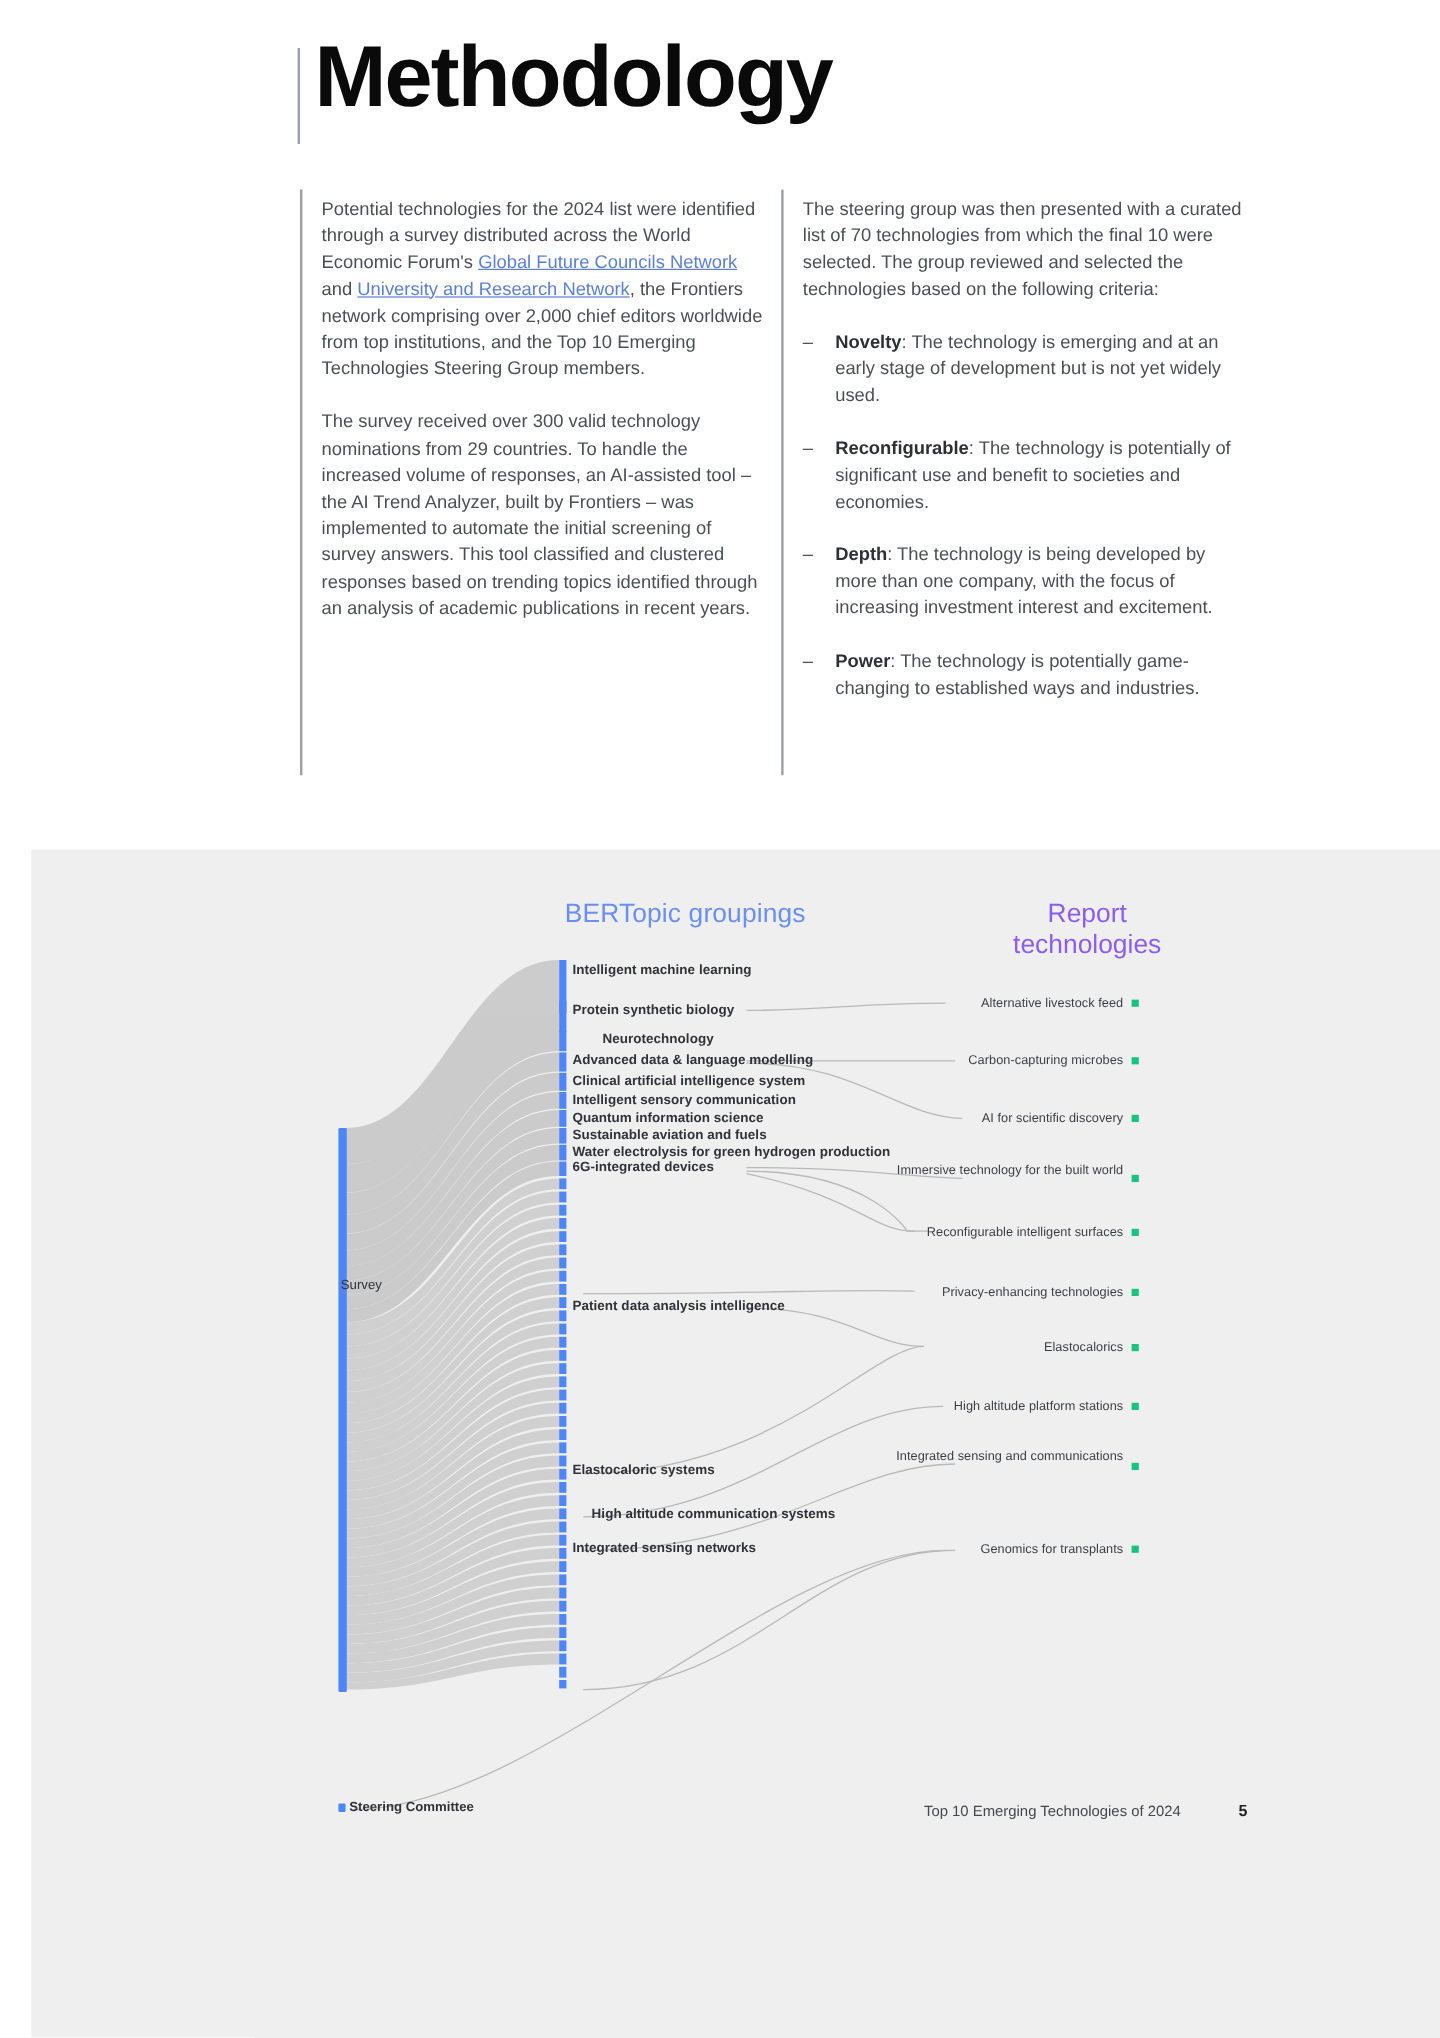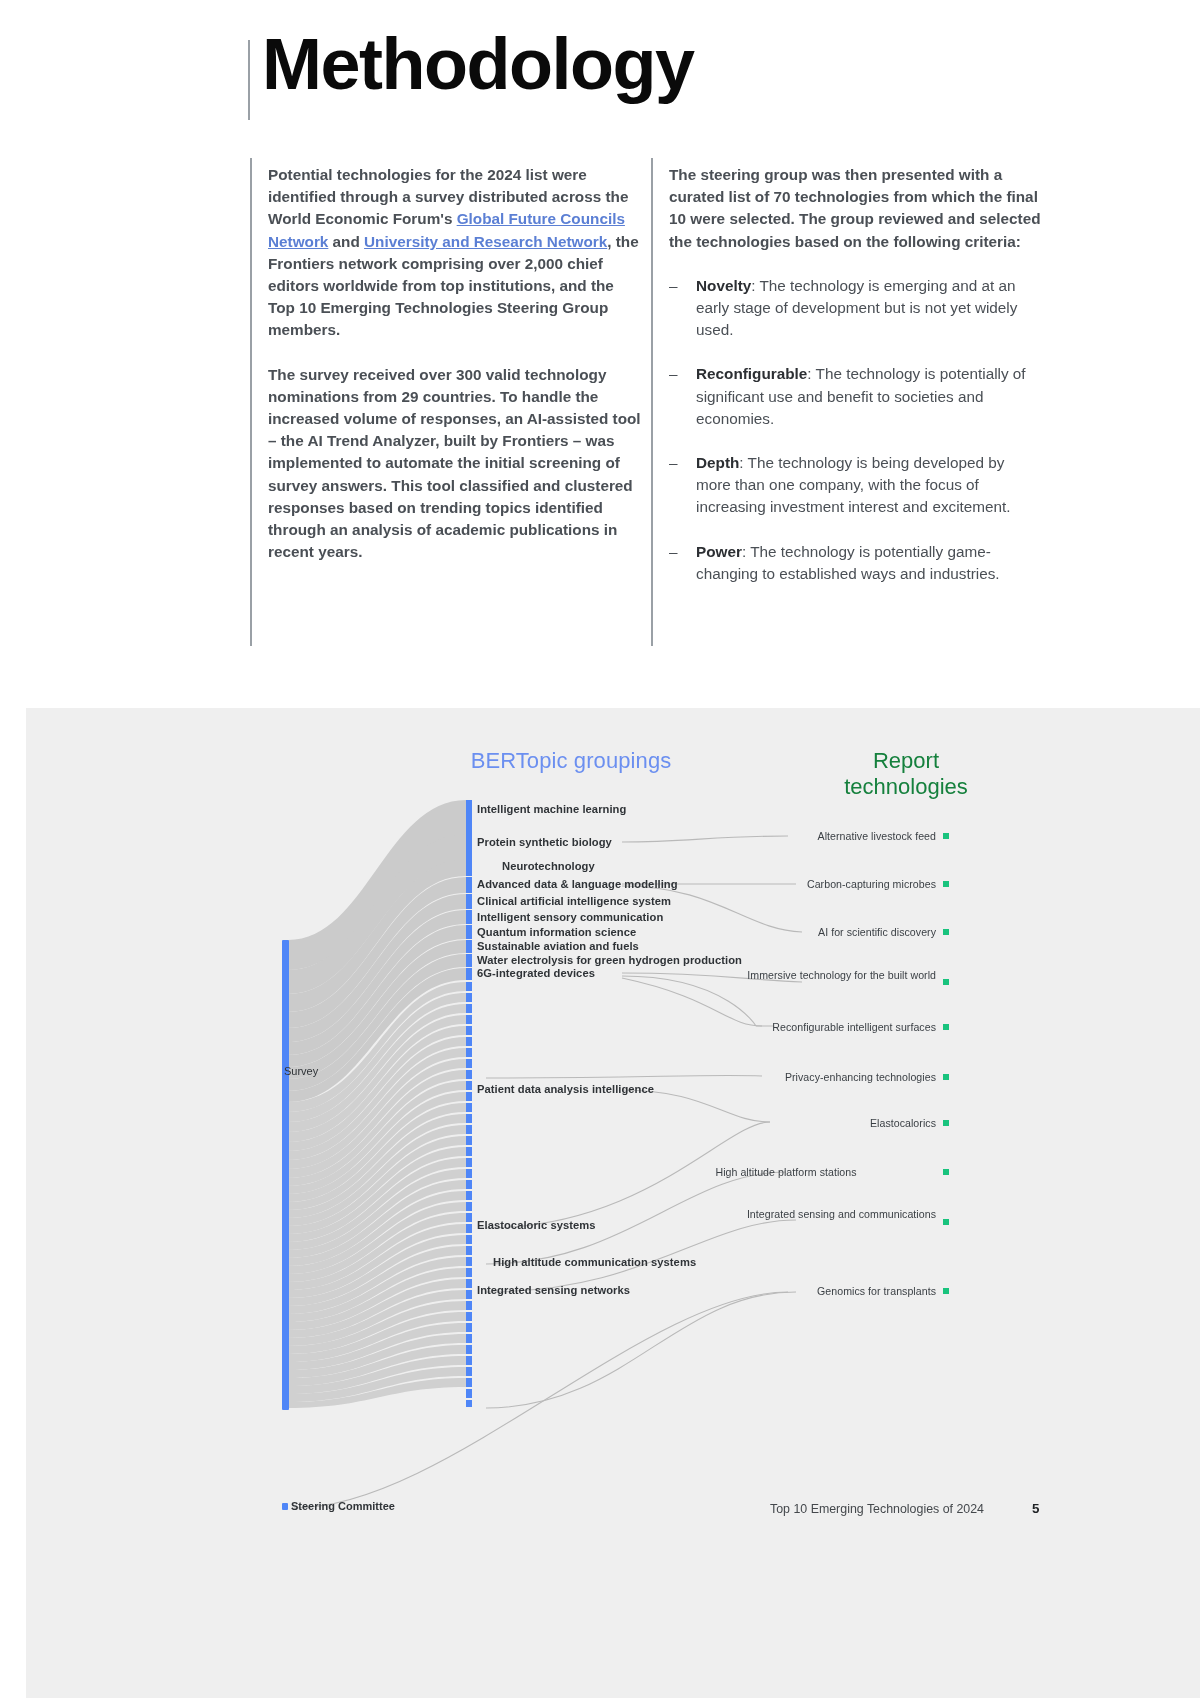--- a/index.html
+++ b/index.html
@@ -26,21 +26,21 @@
   
   .col-rule {
     position:absolute; width:1.5px; background:#9aa0a6;
   }
   .col-rule.left  { left:250px; top:158px; height:488px; }
   .col-rule.right { left:651px; top:158px; height:488px; }
 
   .col { position:absolute; width:374px; font-size:15.3px; line-height:22.2px; color:#4a4f55; }
   .col.left  { left:268px; top:164px; }
   .col.right { left:669px; top:164px; }
-  .col p { margin:0 0 22px 0;font-weight:bold; }
+  .col p { margin:0 0 22px 0; }
   .col a { color:#5b7fd4; text-decoration:underline; }
 
   .bullets { margin:0; padding:0; list-style:none; }
   .bullets li {
     position:relative; padding-left:27px; margin-bottom:22px;
   }
   .bullets li .dash {
     position:absolute; left:0; top:0; color:#4a4f55;
   }
   .bullets li b { font-weight:700; color:#2c2f33; }
@@ -64,21 +64,21 @@
     margin-left:26px;
   }
   .sankey { position:absolute; left:0; top:0; width:1200px; height:990px; }
 
   .hdr-left {
     position:absolute; left:380px; top:40px; width:330px; text-align:center;
     font-size:22px; color:#6b8ff0; letter-spacing:.1px;
   }
   .hdr-right {
     position:absolute; left:760px; top:40px; width:240px; text-align:center;
-    font-size:22px; color:#15803d; line-height:26px;
+    font-size:22px; color:#8b5cf6; line-height:26px;
   }
 
   .node-label {
     position:absolute; font-size:11.2px; font-weight:700; color:#2f3337;
     white-space:nowrap; letter-spacing:.05px;
   }
   .out-label {
     position:absolute; font-size:10.6px; color:#3a3f44;
     white-space:nowrap; text-align:right; letter-spacing:.05px; line-height:13px;
   }
@@ -311,21 +311,21 @@
   <div class="node-label" style="left:451px; top:548px;padding-left:16px;">High altitude communication systems</div>
   <div class="node-label" style="left:451px; top:576px;">Integrated sensing networks</div>
 
   <div class="out-label" style="left:610px; top:122px; width:300px;">Alternative livestock feed</div>
   <div class="out-label" style="left:610px; top:170px; width:300px;">Carbon-capturing microbes</div>
   <div class="out-label" style="left:610px; top:218px; width:300px;">AI for scientific discovery</div>
   <div class="out-label" style="left:700px; top:261px; width:210px;">Immersive technology for the built world</div>
   <div class="out-label" style="left:610px; top:313px; width:300px;">Reconfigurable intelligent surfaces</div>
   <div class="out-label" style="left:610px; top:363px; width:300px;">Privacy-enhancing technologies</div>
   <div class="out-label" style="left:610px; top:409px; width:300px;">Elastocalorics</div>
-  <div class="out-label" style="left:610px; top:458px; width:300px;text-align:center;">High altitude platform stations</div>
+  <div class="out-label" style="left:610px; top:458px; width:300px;">High altitude platform stations</div>
   <div class="out-label" style="left:700px; top:500px; width:210px;">Integrated sensing and communications</div>
   <div class="out-label" style="left:610px; top:577px; width:300px;">Genomics for transplants</div>
 
   <div class="survey-label" style="left:258px; top:357px;">Survey</div>
   <div class="steer-label" style="left:265px; top:792px;">Steering Committee</div>
 </div>
 
 <div class="footer-text">Top 10 Emerging Technologies of 2024</div>
 <div class="footer-page">5</div>
 

